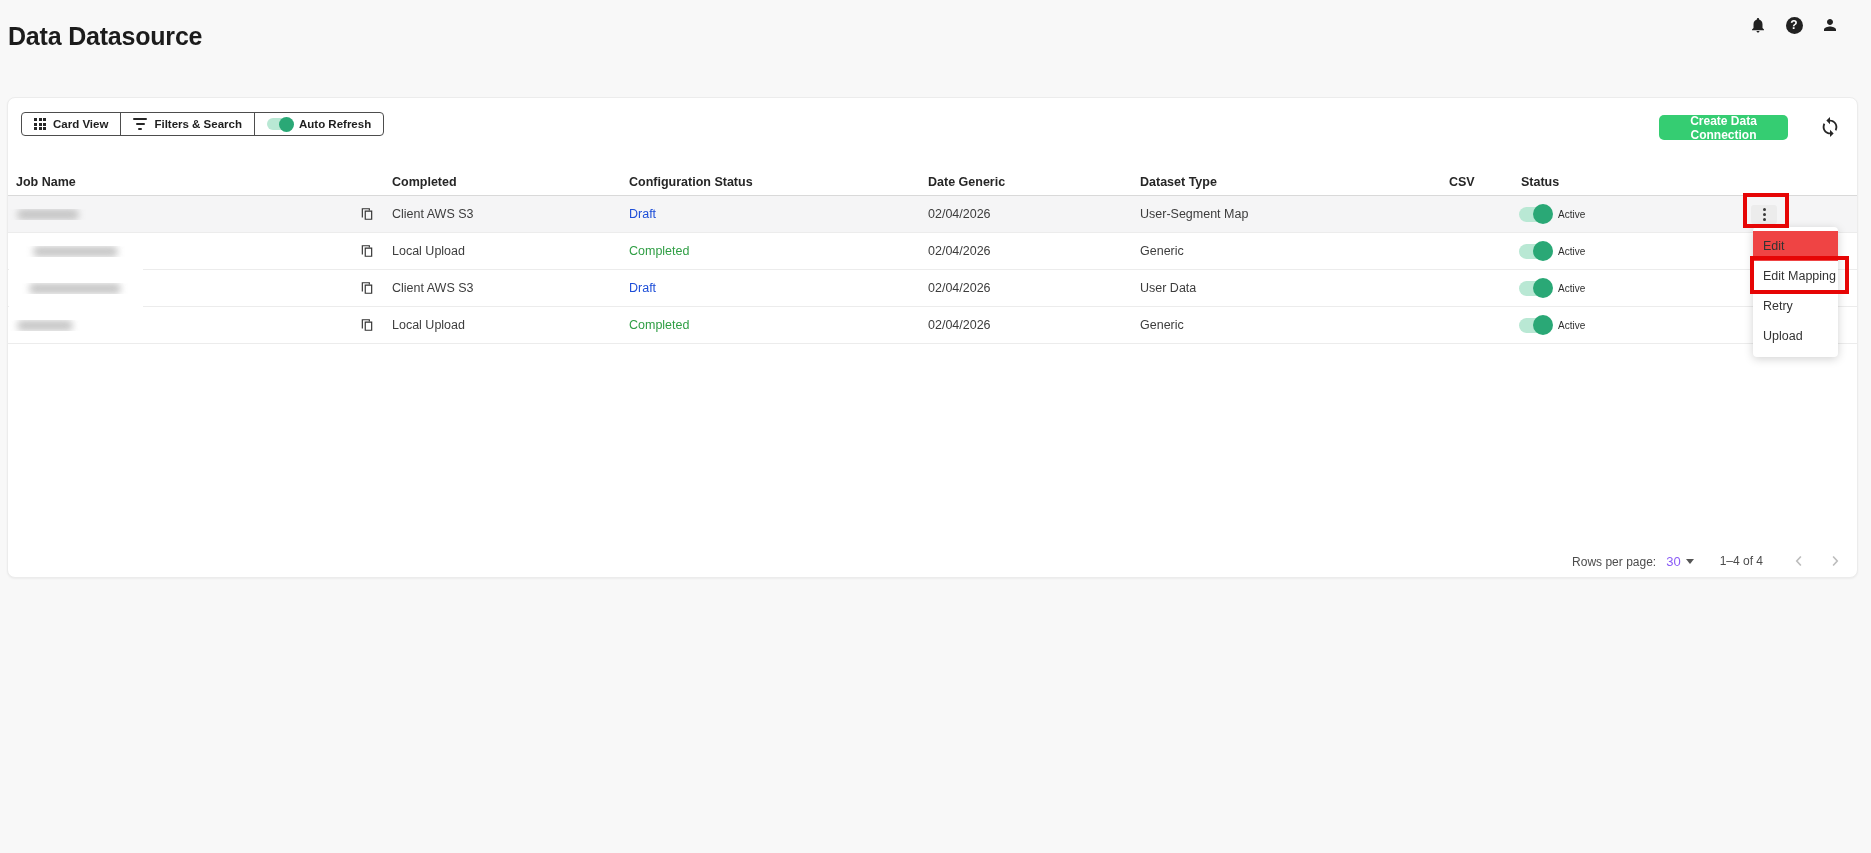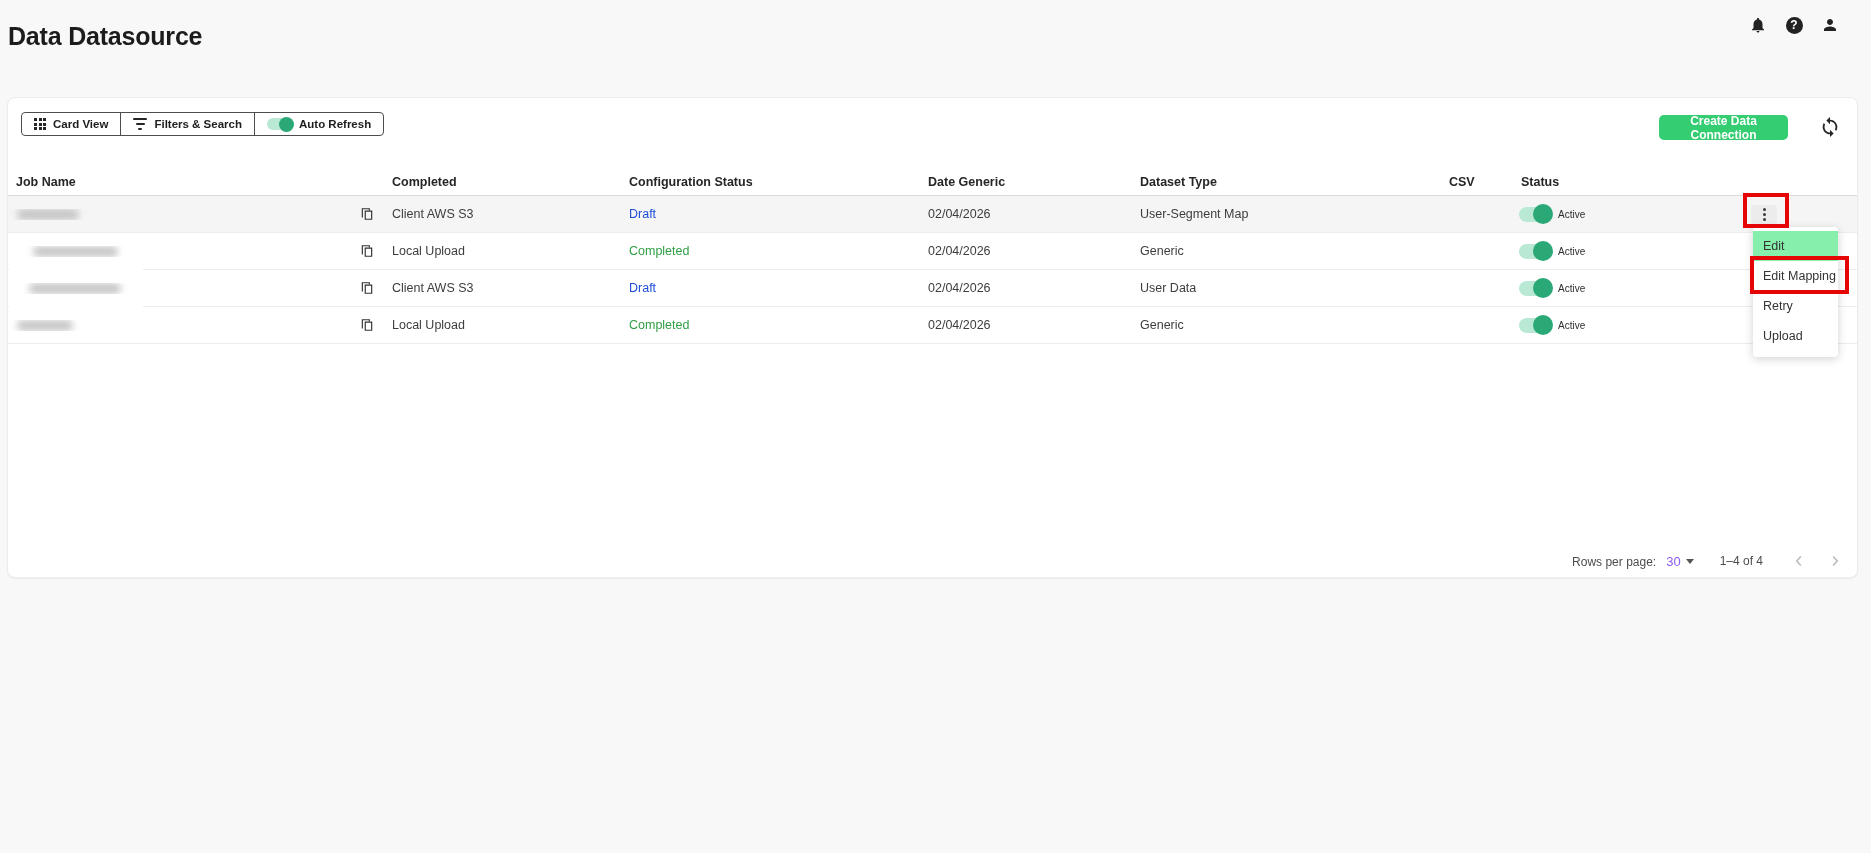--- a/index.html
+++ b/index.html
@@ -114,21 +114,21 @@
   .pager-btn { background: none; border: none; cursor: default; width: 20px; height: 20px; display: flex; align-items: center; justify-content: center; }
 
   
   .context-menu {
     position: absolute; left: 1753px; top: 227px; width: 85px;
     background: #fff; border-radius: 4px; padding: 4px 0 6px 0;
     box-shadow: 0 2px 10px rgba(0,0,0,.18); z-index: 20;
   }
   .menu-item { height: 30px; display: flex; align-items: center; padding-left: 10px;
     font-size: 12.5px; color: #333; cursor: pointer; white-space: nowrap; }
-  .menu-item.hover { background: #86efac; }
+  .menu-item.hover { background: #ef4444; }
 
   
   .anno { position: absolute; border: 4px solid #e60505; z-index: 30; pointer-events: none; }
   .anno-kebab { left: 1743px; top: 193px; width: 46px; height: 35px; }
   .anno-edit-mapping { left: 1750px; top: 256px; width: 99px; height: 38px; }
 
   svg { display: block; }
 </style>
 </head>
 <body>

